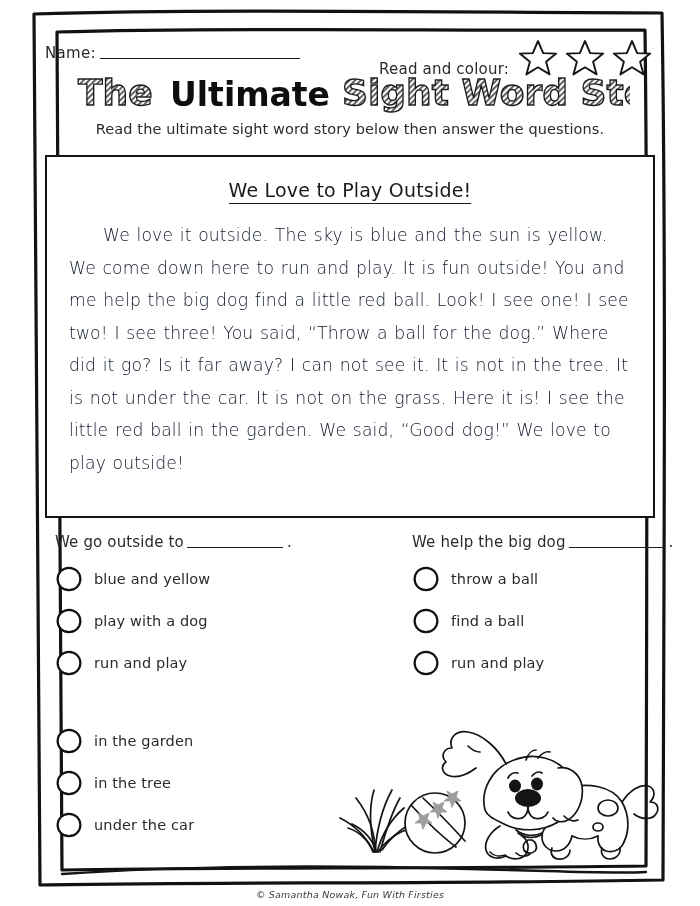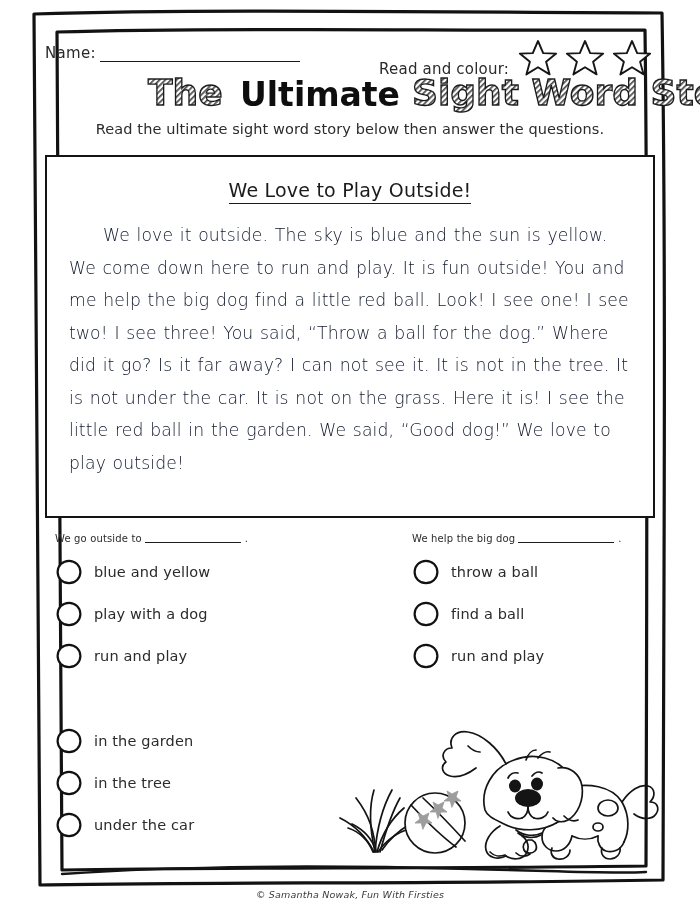--- a/index.html
+++ b/index.html
@@ -25,21 +25,21 @@
     width: 700px; height: 906px;
     pointer-events: none;
   }
 
   
   .name-row {
     position: absolute;
     left: 45px;
     top: 44px;
     display: flex;
-    align-items: flex-end;
+    align-items: center;
     gap: 4px;
   }
   .name-label {
     font-family: "DejaVu Sans", sans-serif;
     font-size: 15px;
     color: #2b2b2b;
     letter-spacing: .3px;
   }
   .name-line {
     width: 200px;
@@ -64,21 +64,21 @@
     white-space: nowrap;
   }
   .star { display: block; }
 
   
   .title {
     position: absolute;
     left: 0;
     top: 70px;
     width: 700px;
-    text-align: right;
+    text-align: center;
     white-space: nowrap;
   }
   .title svg { display: inline-block; vertical-align: middle; }
 
   .subtitle {
     position: absolute;
     left: 0;
     top: 121px;
     width: 700px;
     text-align: center;
@@ -124,21 +124,21 @@
   }
 
   
   .q-block { position: absolute; }
   .q-left1  { left: 55px;  top: 533px; width: 300px; }
   .q-right1 { left: 365px; top: 533px; width: 300px; margin-left: 47px; }
   .q-left2  { left: 55px;  top: 713px; width: 300px; }
 
   .q-prompt {
     font-family: "DejaVu Sans", sans-serif;
-    font-size: 10px;
+    font-size: 15px;
     color: #2b2b2b;
     white-space: nowrap;
     letter-spacing: .15px;
   }
   .q-blank {
     display: inline-block;
     width: 96px;
     border-bottom: 1.5px solid #1d1d1d;
     margin: 0 4px -1px 3px;
   }

